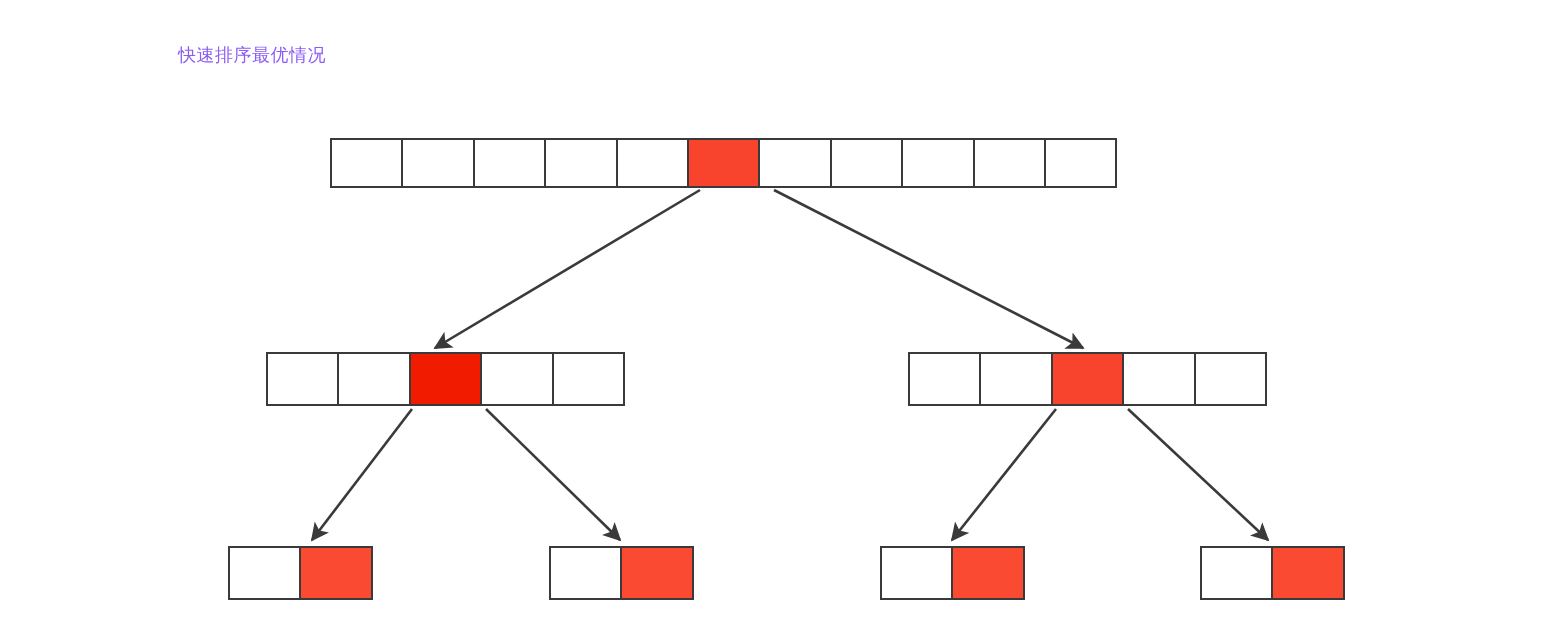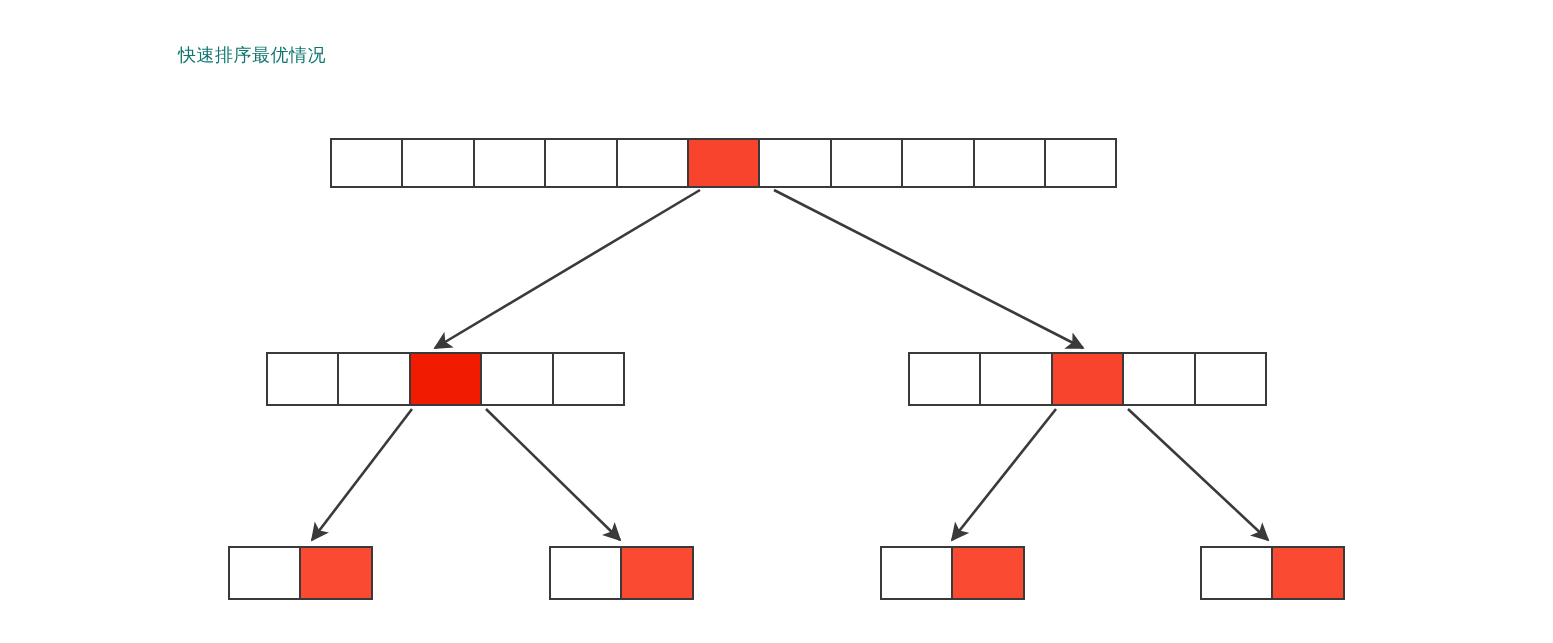--- a/index.html
+++ b/index.html
@@ -18,21 +18,21 @@
     width: 1553px;
     height: 643px;
     background: #ffffff;
   }
   #diagram-title {
     position: absolute;
     left: 178px;
     top: 42px;
     font-size: 18px;
     line-height: 26px;
-    color: #0f766e;
+    color: #8b5cf6;
     letter-spacing: 0.5px;
     white-space: nowrap;
     font-family: "DejaVu Sans", "Liberation Sans", sans-serif;
   }
   .array {
     position: absolute;
     display: flex;
     box-sizing: border-box;
   }
   .cell {

